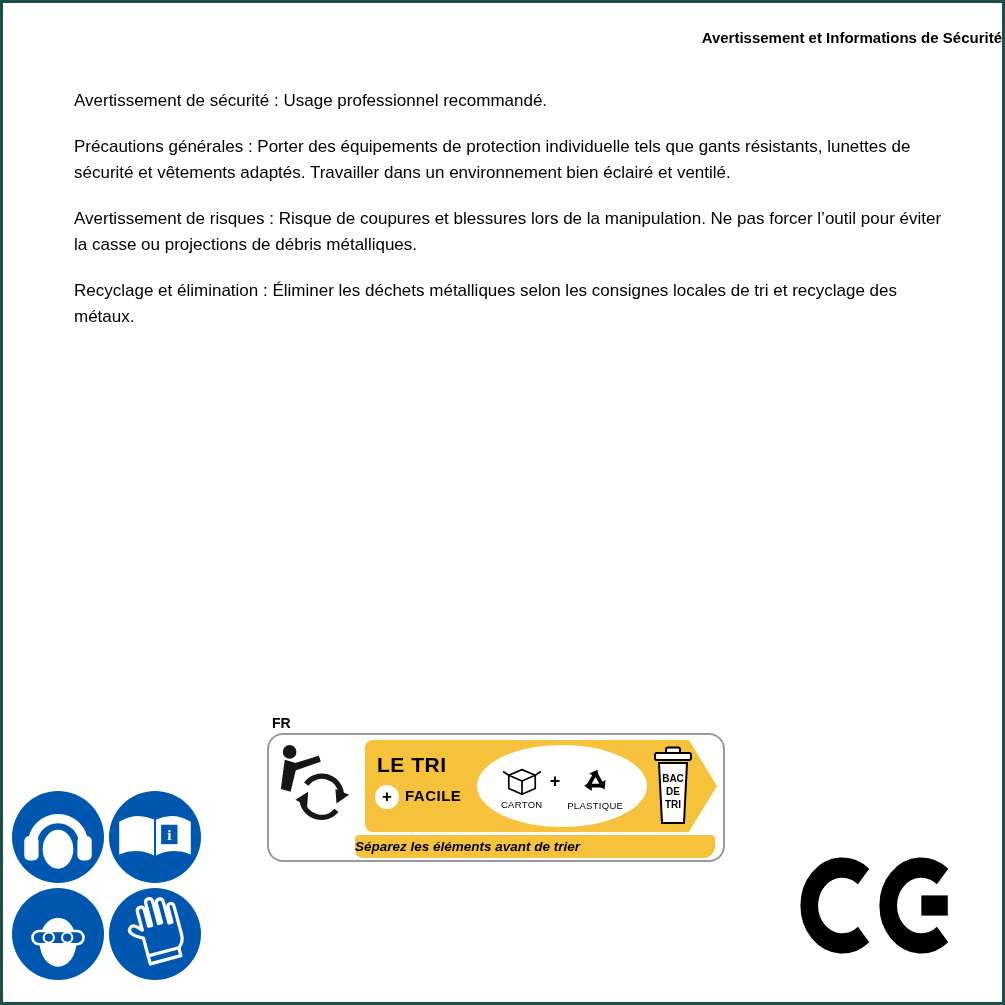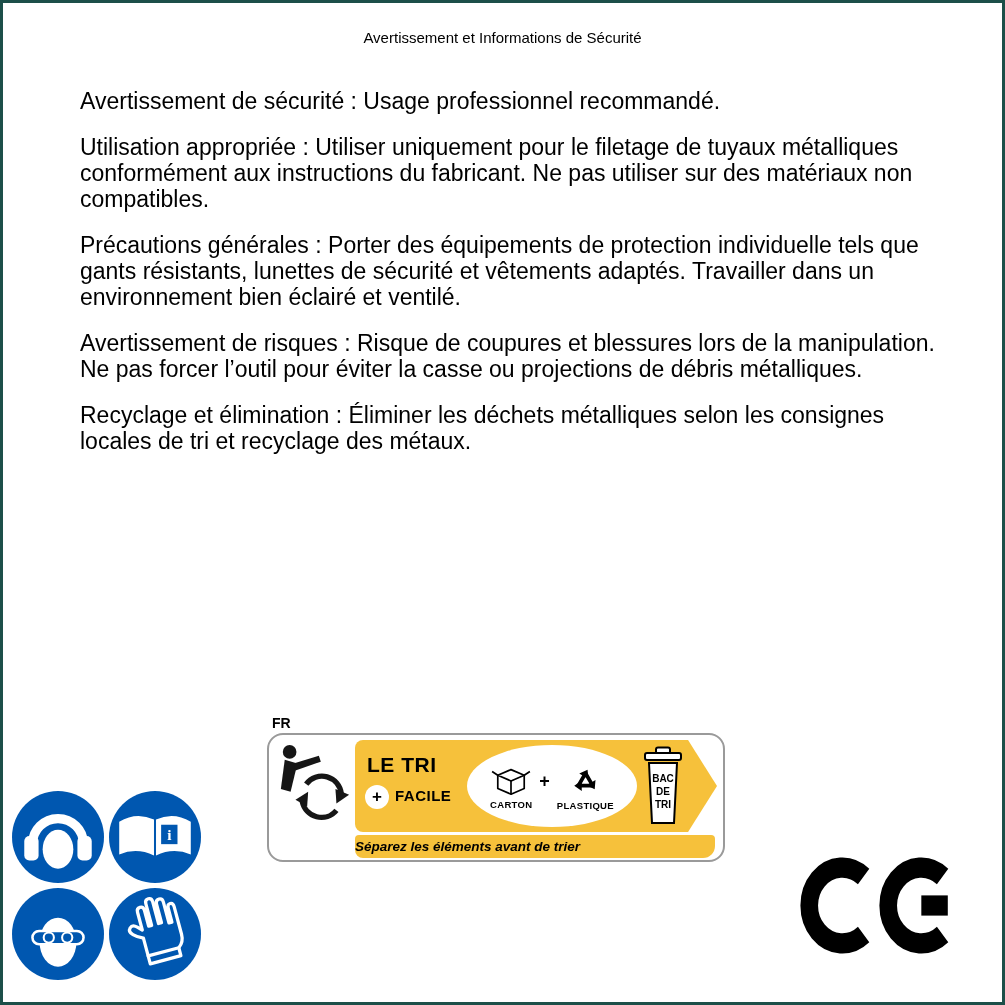--- a/index.html
+++ b/index.html
@@ -2,66 +2,65 @@
 <html><head>
 <meta charset="utf-8">
 <style>
   * { margin:0; padding:0; box-sizing:border-box; }
   html,body { background:#fff; }
   .page {
     position:relative; width:1005px; height:1005px; background:#fff;
     border:3px solid #1c4f49; font-family:"Liberation Sans", sans-serif;
     color:#000; overflow:hidden;
   }
-  .title { position:absolute; top:26px; left:0; width:100%; text-align:center;
-           font-size:15px; font-weight:normal; }
-  .paras { position:absolute; top:85px; left:77px; width:876px;
-           font-size:23px; line-height:26px; }
+  .title { position:absolute; top:26px; left:0; width:100%; text-align:right;
+           font-size:15px; font-weight:bold; }
+  .paras { position:absolute; top:85px; left:71px; width:876px;
+           font-size:17px; line-height:26px; }
   .paras p { margin-bottom:20px; }
 
   .icons-grid { position:absolute; left:9px; top:788px; display:grid;
                 grid-template-columns:92px 92px; gap:5px; }
   .sign { width:92px; height:92px; display:block; }
 
   .fr-label { position:absolute; left:269px; top:712px; font-size:14px; font-weight:bold; }
 
   .banner { position:absolute; left:264px; top:730px; width:458px; height:129px;
             background:#fff; border:2px solid #9a9a9a; border-radius:16px; }
   .triman { position:absolute; left:6px; top:8px; width:78px; height:86px; }
-  .band { position:absolute; left:86px; top:5px; height:92px; right:6px;
+  .band { position:absolute; left:96px; top:5px; height:92px; right:6px;
           background:#f6c13b; border-radius:8px 0 0 8px;
           clip-path:polygon(0 0, 92% 0, 100% 50%, 92% 100%, 0 100%); }
   .letri { position:absolute; left:12px; top:13px; font-size:21px; font-weight:bold; letter-spacing:.5px; }
   .plus-circle { position:absolute; left:10px; top:45px; width:24px; height:24px; background:#fff;
                  border-radius:50%; text-align:center; line-height:24px; font-size:17px; font-weight:bold; }
   .facile { position:absolute; left:40px; top:47px; font-size:15px; font-weight:bold; letter-spacing:.5px; }
   .mat-ellipse { position:absolute; left:112px; top:5px; width:170px; height:82px; background:#fff;
                  border-radius:50%; display:flex; align-items:center; justify-content:center; gap:7px; }
   .mat { display:flex; flex-direction:column; align-items:center; gap:2px; }
-  .mat-label { font-size:9.5px; font-weight:bold; letter-spacing:.3px; }
+  .mat-label { font-size:9.5px; font-weight:normal; letter-spacing:.3px; }
   .mat-plus { font-size:18px; font-weight:bold; margin-top:-10px; }
   .bin { position:absolute; left:286px; top:6px; width:44px; height:80px; }
   .tagline { position:absolute; left:86px; right:8px; top:100px; height:23px; background:#f6c13b;
              border-radius:4px 4px 12px 8px; text-align:left; line-height:23px;
              font-size:13.5px; font-weight:bold; font-style:italic; }
 
   .address { position:absolute; left:240px; top:869px; width:512px; text-align:center;
              font-size:15px; font-weight:bold; line-height:21.5px; }
   .ce { position:absolute; left:797px; top:854px; width:150px; height:97px; }
 </style>
 </head>
 <body>
 
 <div class="page">
 
   <div class="title">Avertissement et Informations de Sécurité</div>
 
   <div class="paras">
     <p>Avertissement de sécurité : Usage professionnel recommandé.</p>
-    <p>Utilisation appropriée : Utiliser uniquement pour le filetage de tuyaux métalliques conformément aux instructions du fabricant. Ne pas utiliser sur des matériaux non compatibles.</p>
     <p>Précautions générales : Porter des équipements de protection individuelle tels que gants résistants, lunettes de sécurité et vêtements adaptés. Travailler dans un environnement bien éclairé et ventilé.</p>
     <p>Avertissement de risques : Risque de coupures et blessures lors de la manipulation. Ne pas forcer l’outil pour éviter la casse ou projections de débris métalliques.</p>
     <p>Recyclage et élimination : Éliminer les déchets métalliques selon les consignes locales de tri et recyclage des métaux.</p>
   </div>
 
   <div class="icons-grid">
 
     <svg class="sign" viewBox="0 0 90 90">
       <circle cx="45" cy="45" r="45" fill="#0057b0"></circle>
       <ellipse cx="45" cy="57" rx="15" ry="19" fill="#fff"></ellipse>

